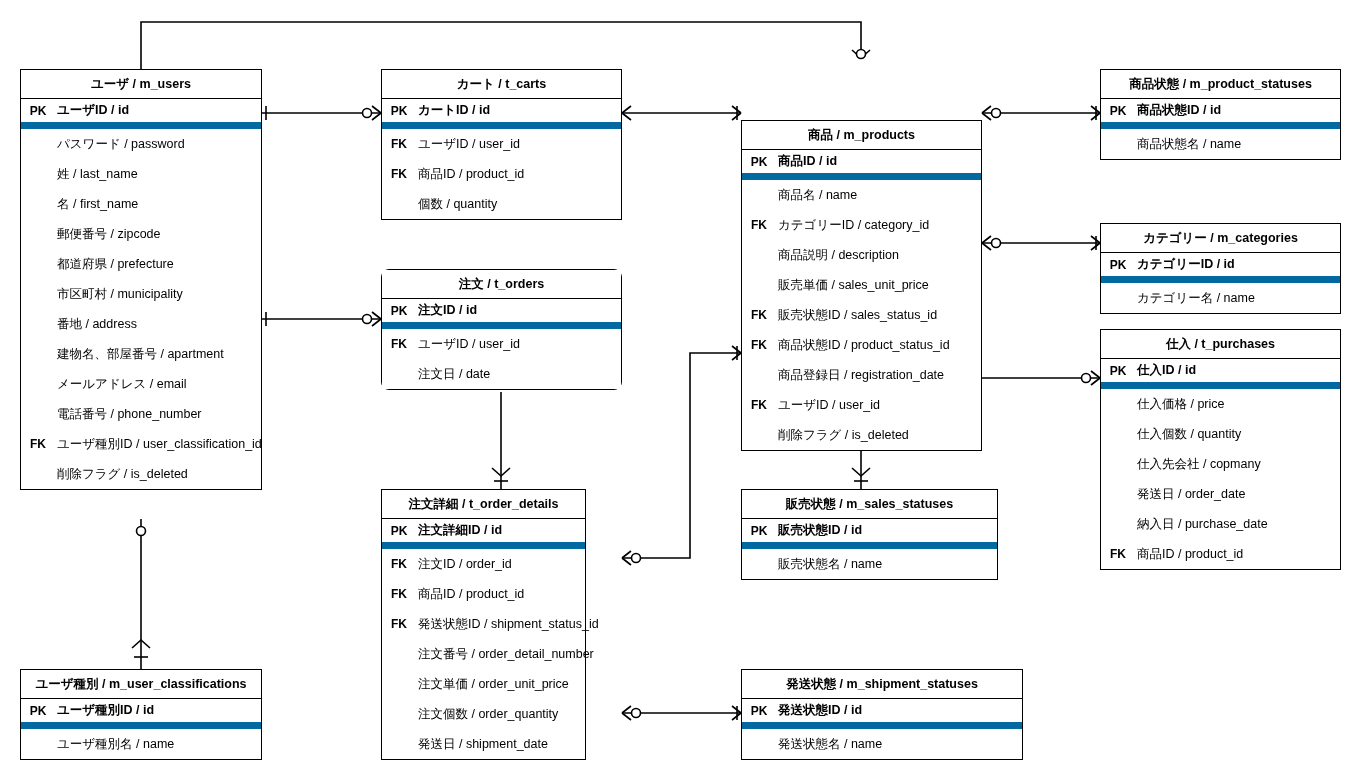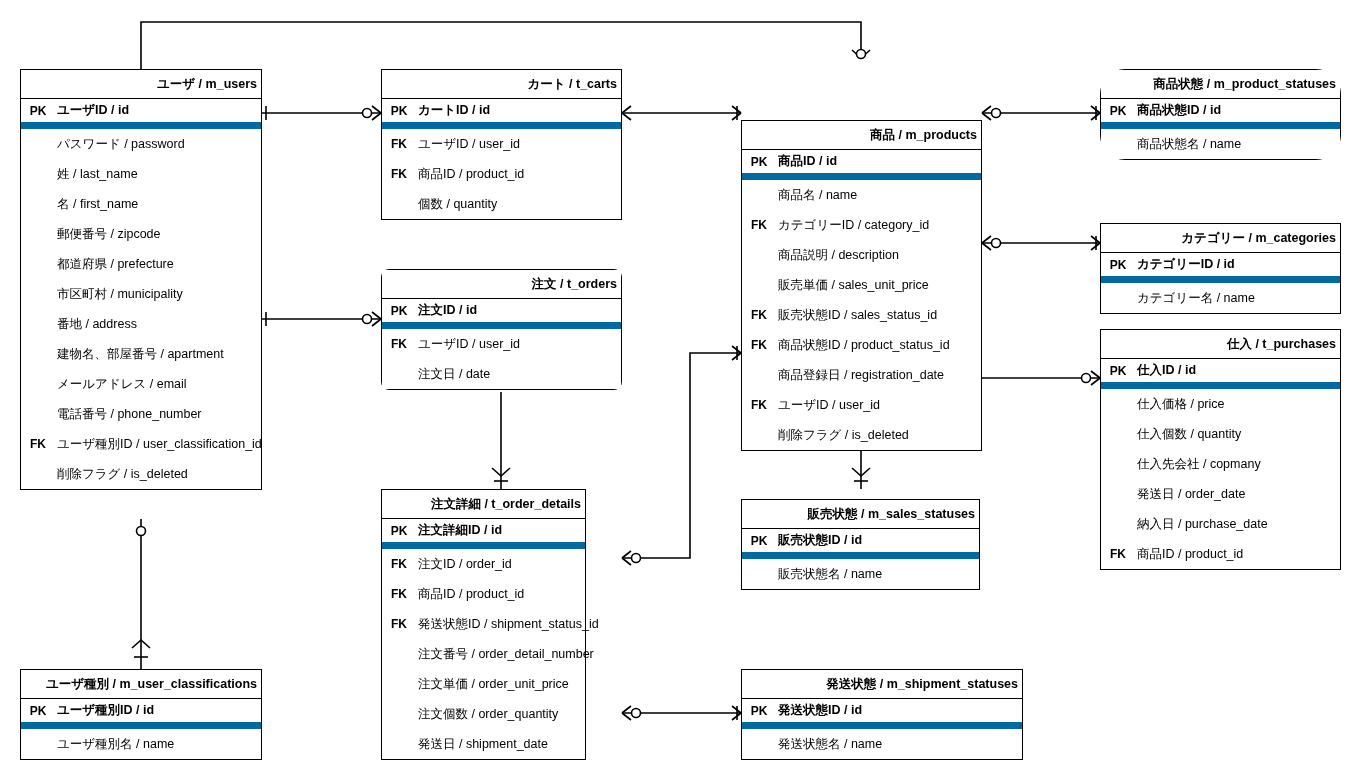--- a/index.html
+++ b/index.html
@@ -26,21 +26,21 @@
     height: 779px;
     pointer-events: none;
   }
   .entity {
     position: absolute;
     border: 1px solid #000000;
     background: #ffffff;
     box-sizing: border-box;
   }
   .entity-title {
-    text-align: right;
+    text-align: center;
     font-size: 12.5px;
     font-weight: bold;
     padding: 6px 4px 6px 4px;
     border-bottom: 1px solid #000000;
     line-height: 16px;
     background: #ffffff;
   }
   .attr {
     display: flex;
     align-items: center;
@@ -307,21 +307,21 @@
     <div class="attr">
       <span class="key">FK</span>
       <span class="nm">ユーザID / user_id</span>
     </div>
     <div class="attr">
       <span class="key"></span>
       <span class="nm">削除フラグ / is_deleted</span>
     </div>
   </div>
 
-  <div class="entity" style="left:741px; top:499px; width:239px;">
+  <div class="entity" style="left:741px; top:489px; width:257px;">
     <div class="entity-title">販売状態 / m_sales_statuses</div>
     <div class="attr pk">
       <span class="key">PK</span>
       <span class="nm">販売状態ID / id</span>
     </div>
     <div class="attr">
       <span class="key"></span>
       <span class="nm">販売状態名 / name</span>
     </div>
   </div>
@@ -343,21 +343,21 @@
     <div class="attr pk">
       <span class="key">PK</span>
       <span class="nm">ユーザ種別ID / id</span>
     </div>
     <div class="attr">
       <span class="key"></span>
       <span class="nm">ユーザ種別名 / name</span>
     </div>
   </div>
 
-  <div class="entity" style="left:1100px; top:69px; width:241px;border-radius:25px;">
+  <div class="entity" style="left:1100px; top:69px; width:241px;">
     <div class="entity-title">商品状態 / m_product_statuses</div>
     <div class="attr pk">
       <span class="key">PK</span>
       <span class="nm">商品状態ID / id</span>
     </div>
     <div class="attr">
       <span class="key"></span>
       <span class="nm">商品状態名 / name</span>
     </div>
   </div>

